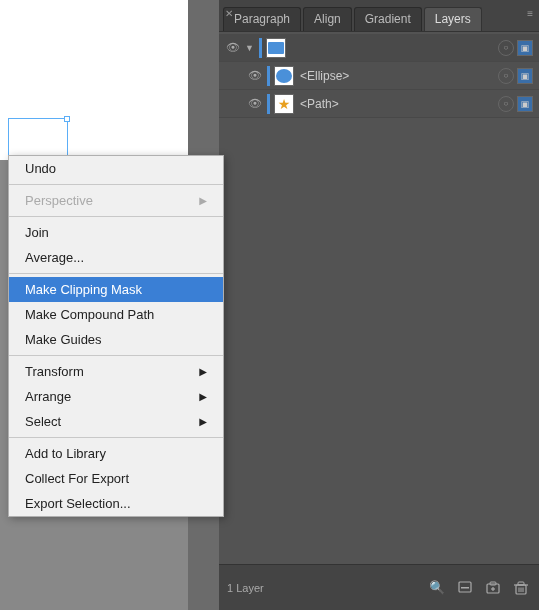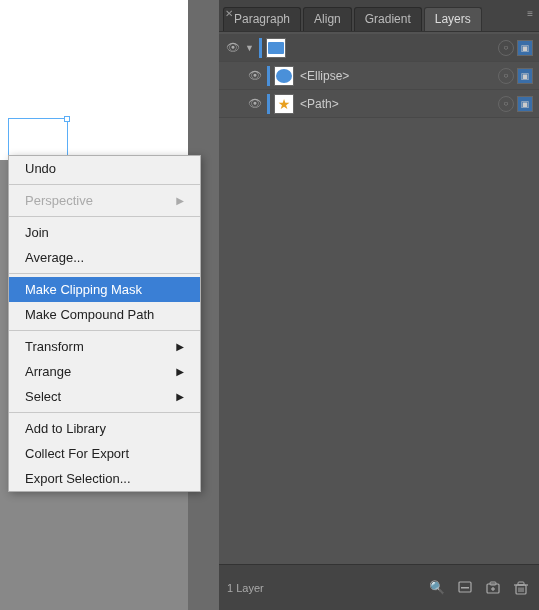--- a/index.html
+++ b/index.html
@@ -49,21 +49,21 @@
       height: 6px;
       background: white;
       border: 1px solid #5baef7;
     }
 
     
     .context-menu {
       position: absolute;
       left: 8px;
       top: 155px;
-      width: 193px;
+      width: 216px;
       background: #f0f0f0;
       border: 1px solid #b0b0b0;
       box-shadow: 2px 2px 8px rgba(0,0,0,0.3);
       z-index: 100;
     }
 
     .menu-item {
       padding: 5px 16px;
       color: #222;
       cursor: pointer;
@@ -329,20 +329,23 @@
   <div class="menu-separator"></div>
 
   <div class="menu-item highlighted">
     <span>Make Clipping Mask</span>
   </div>
 
   <div class="menu-item">
     <span>Make Compound Path</span>
   </div>
 
+  <div class="menu-item">
+    <span>Make Guides</span>
+  </div>
   <div class="menu-separator"></div>
 
   <div class="menu-item">
     <span>Transform</span>
     <span class="menu-arrow">▶</span>
   </div>
 
   <div class="menu-item">
     <span>Arrange</span>
     <span class="menu-arrow">▶</span>

